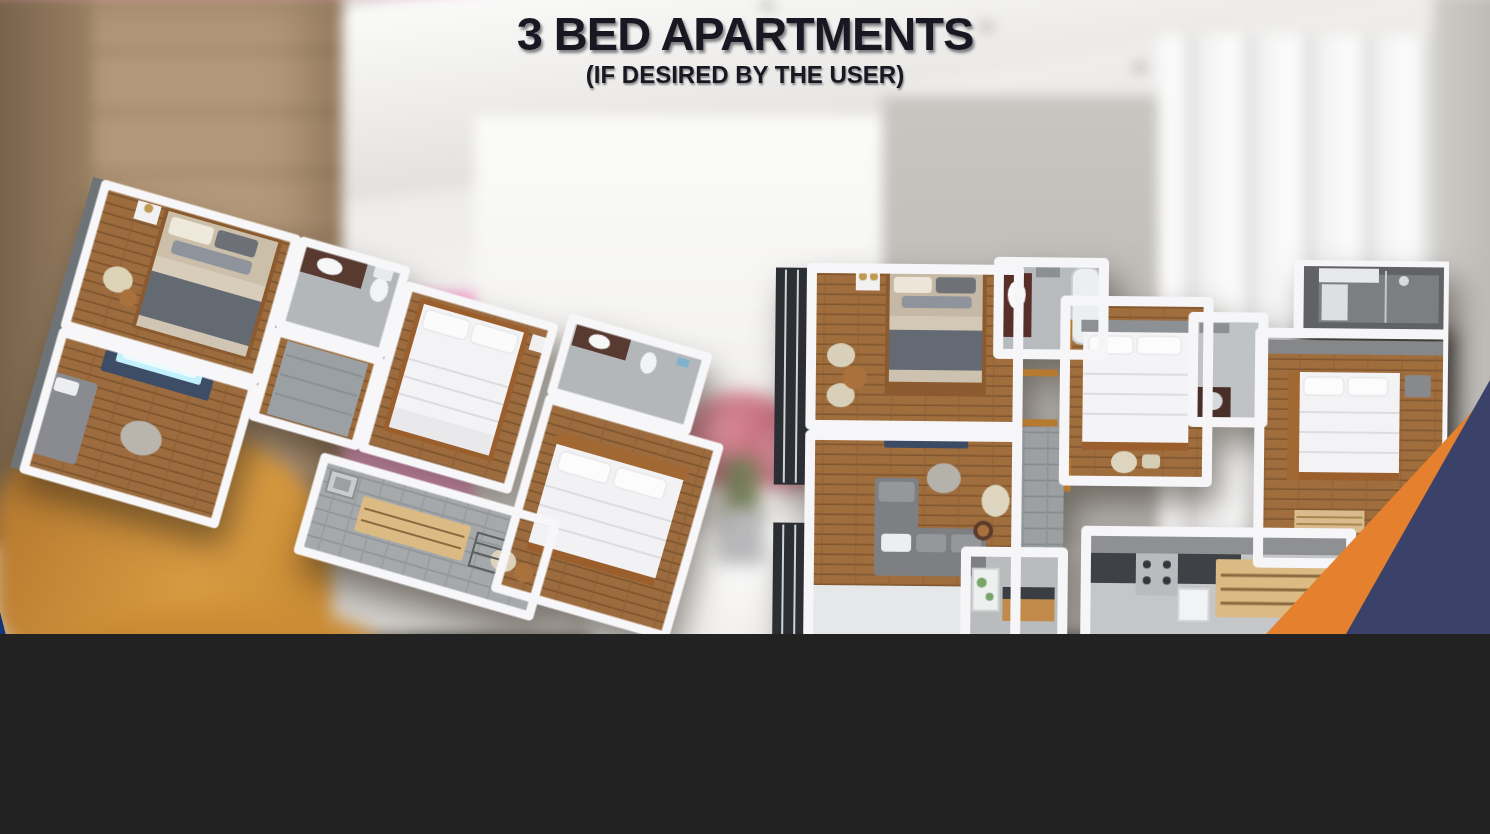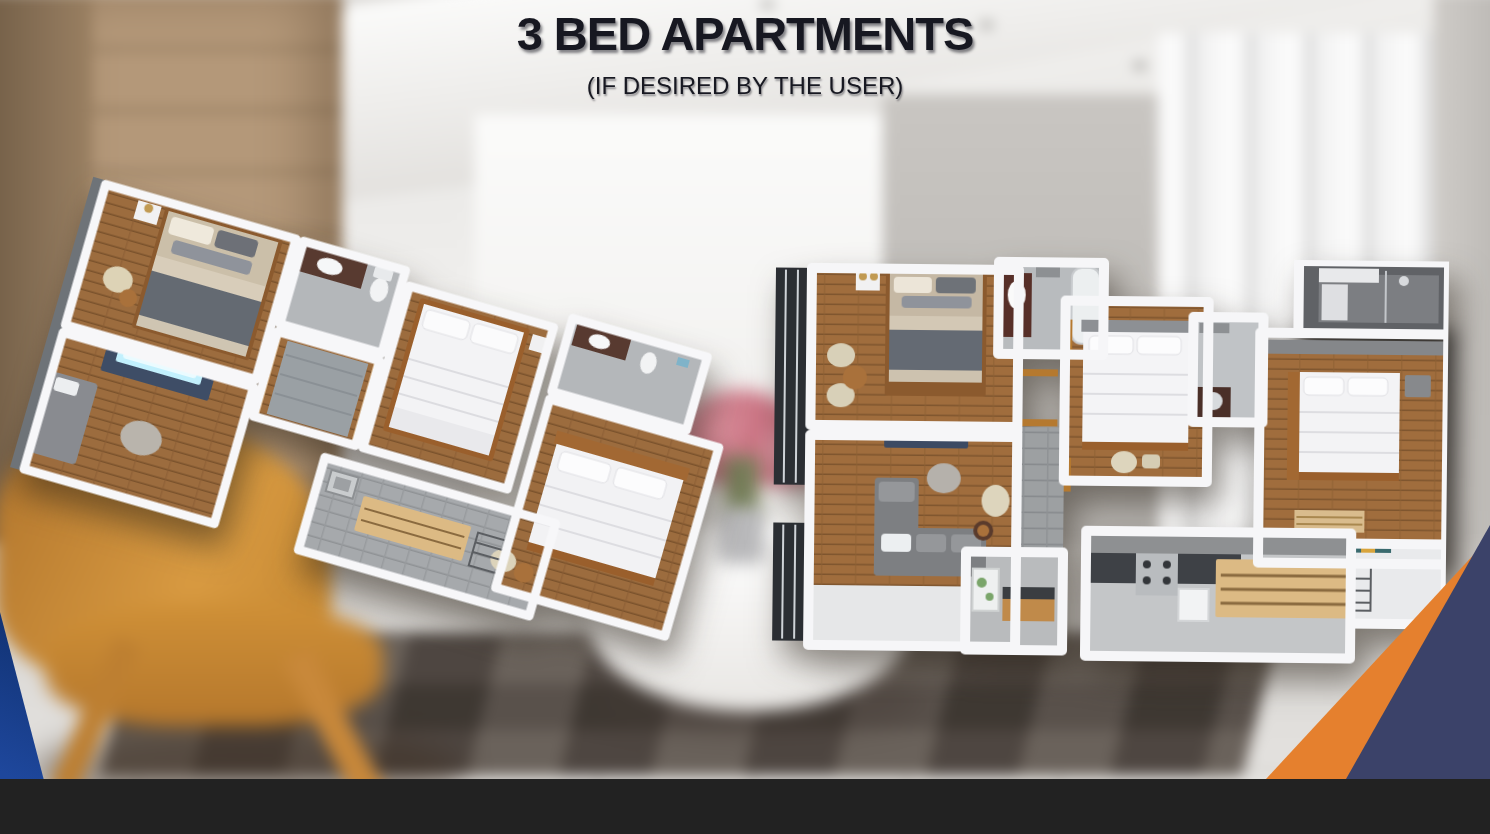--- a/index.html
+++ b/index.html
@@ -1,17 +1,17 @@
 <!DOCTYPE html>
 <html><head>
 <meta charset="utf-8">
 <style>
   html,body{margin:0;padding:0;background:#222;}
-  .slide{position:relative;width:1490px;height:779px;overflow:hidden;
-         font-family:"Liberation Sans", sans-serif;background:#e5e5e5;}
+  .slide{position:relative;width:1490px;height:634px;overflow:hidden;
+         font-family:"Liberation Sans", sans-serif;background:#f9a8d4;}
 
   
   .bg{position:absolute;inset:0;filter:blur(6px);transform:scale(1.02);}
   .bg *{position:absolute;}
   .ceiling{left:0;top:0;width:100%;height:46%;
     background:linear-gradient(178deg,#d6d3cf 0%,#e9e8e6 35%,#f3f2f0 100%);}
   .ceil-beam1{left:300px;top:-60px;width:1300px;height:190px;background:linear-gradient(#fbfbfa,#e3e1de);
     transform:rotate(-7deg);}
   .ceil-beam2{left:900px;top:30px;width:700px;height:260px;background:linear-gradient(#efeeec,#dcdad6);
     transform:rotate(-10deg);}
@@ -54,21 +54,21 @@
   .flowers2{left:745px;top:415px;width:80px;height:70px;border-radius:50%;
     background:radial-gradient(circle,#e3a3ae,#c86d7e 70%,rgba(200,109,126,0));filter:blur(7px);}
   .stems{left:725px;top:455px;width:34px;height:60px;background:#77815a;filter:blur(6px);}
   .vase{left:718px;top:505px;width:46px;height:55px;border-radius:8px;background:#b9b9bb;filter:blur(5px);}
   .dark-console{left:1290px;top:330px;width:150px;height:240px;background:linear-gradient(#3a3a3c,#6b6968);filter:blur(8px);}
 
   
   .titles{position:absolute;left:0;top:6px;width:100%;text-align:center;z-index:30;}
   .titles h1{margin:0;font-size:47px;font-weight:bold;letter-spacing:-1px;color:#171821;
     text-shadow:2px 3px 3px rgba(15,15,25,.5);}
-  .titles h2{margin:11px;font-size:24px;font-weight:normal;letter-spacing:0;color:#171821;
+  .titles h2{margin:0;font-size:24px;font-weight:bold;letter-spacing:0;color:#171821;
     text-shadow:1px 2px 2px rgba(15,15,25,.45);}
 
   
   .plan{position:absolute;z-index:20;filter:drop-shadow(10px 18px 16px rgba(40,32,22,.5));}
   .plan-left{left:38px;top:258px;transform:rotate(16deg);}
   .plan-right{left:772px;top:258px;transform:rotate(0.6deg);}
 
   
   .corner-bl{position:absolute;left:0;top:612px;width:58px;height:222px;z-index:40;
     background:linear-gradient(205deg,#0f2f6d,#1e479c 75%);

